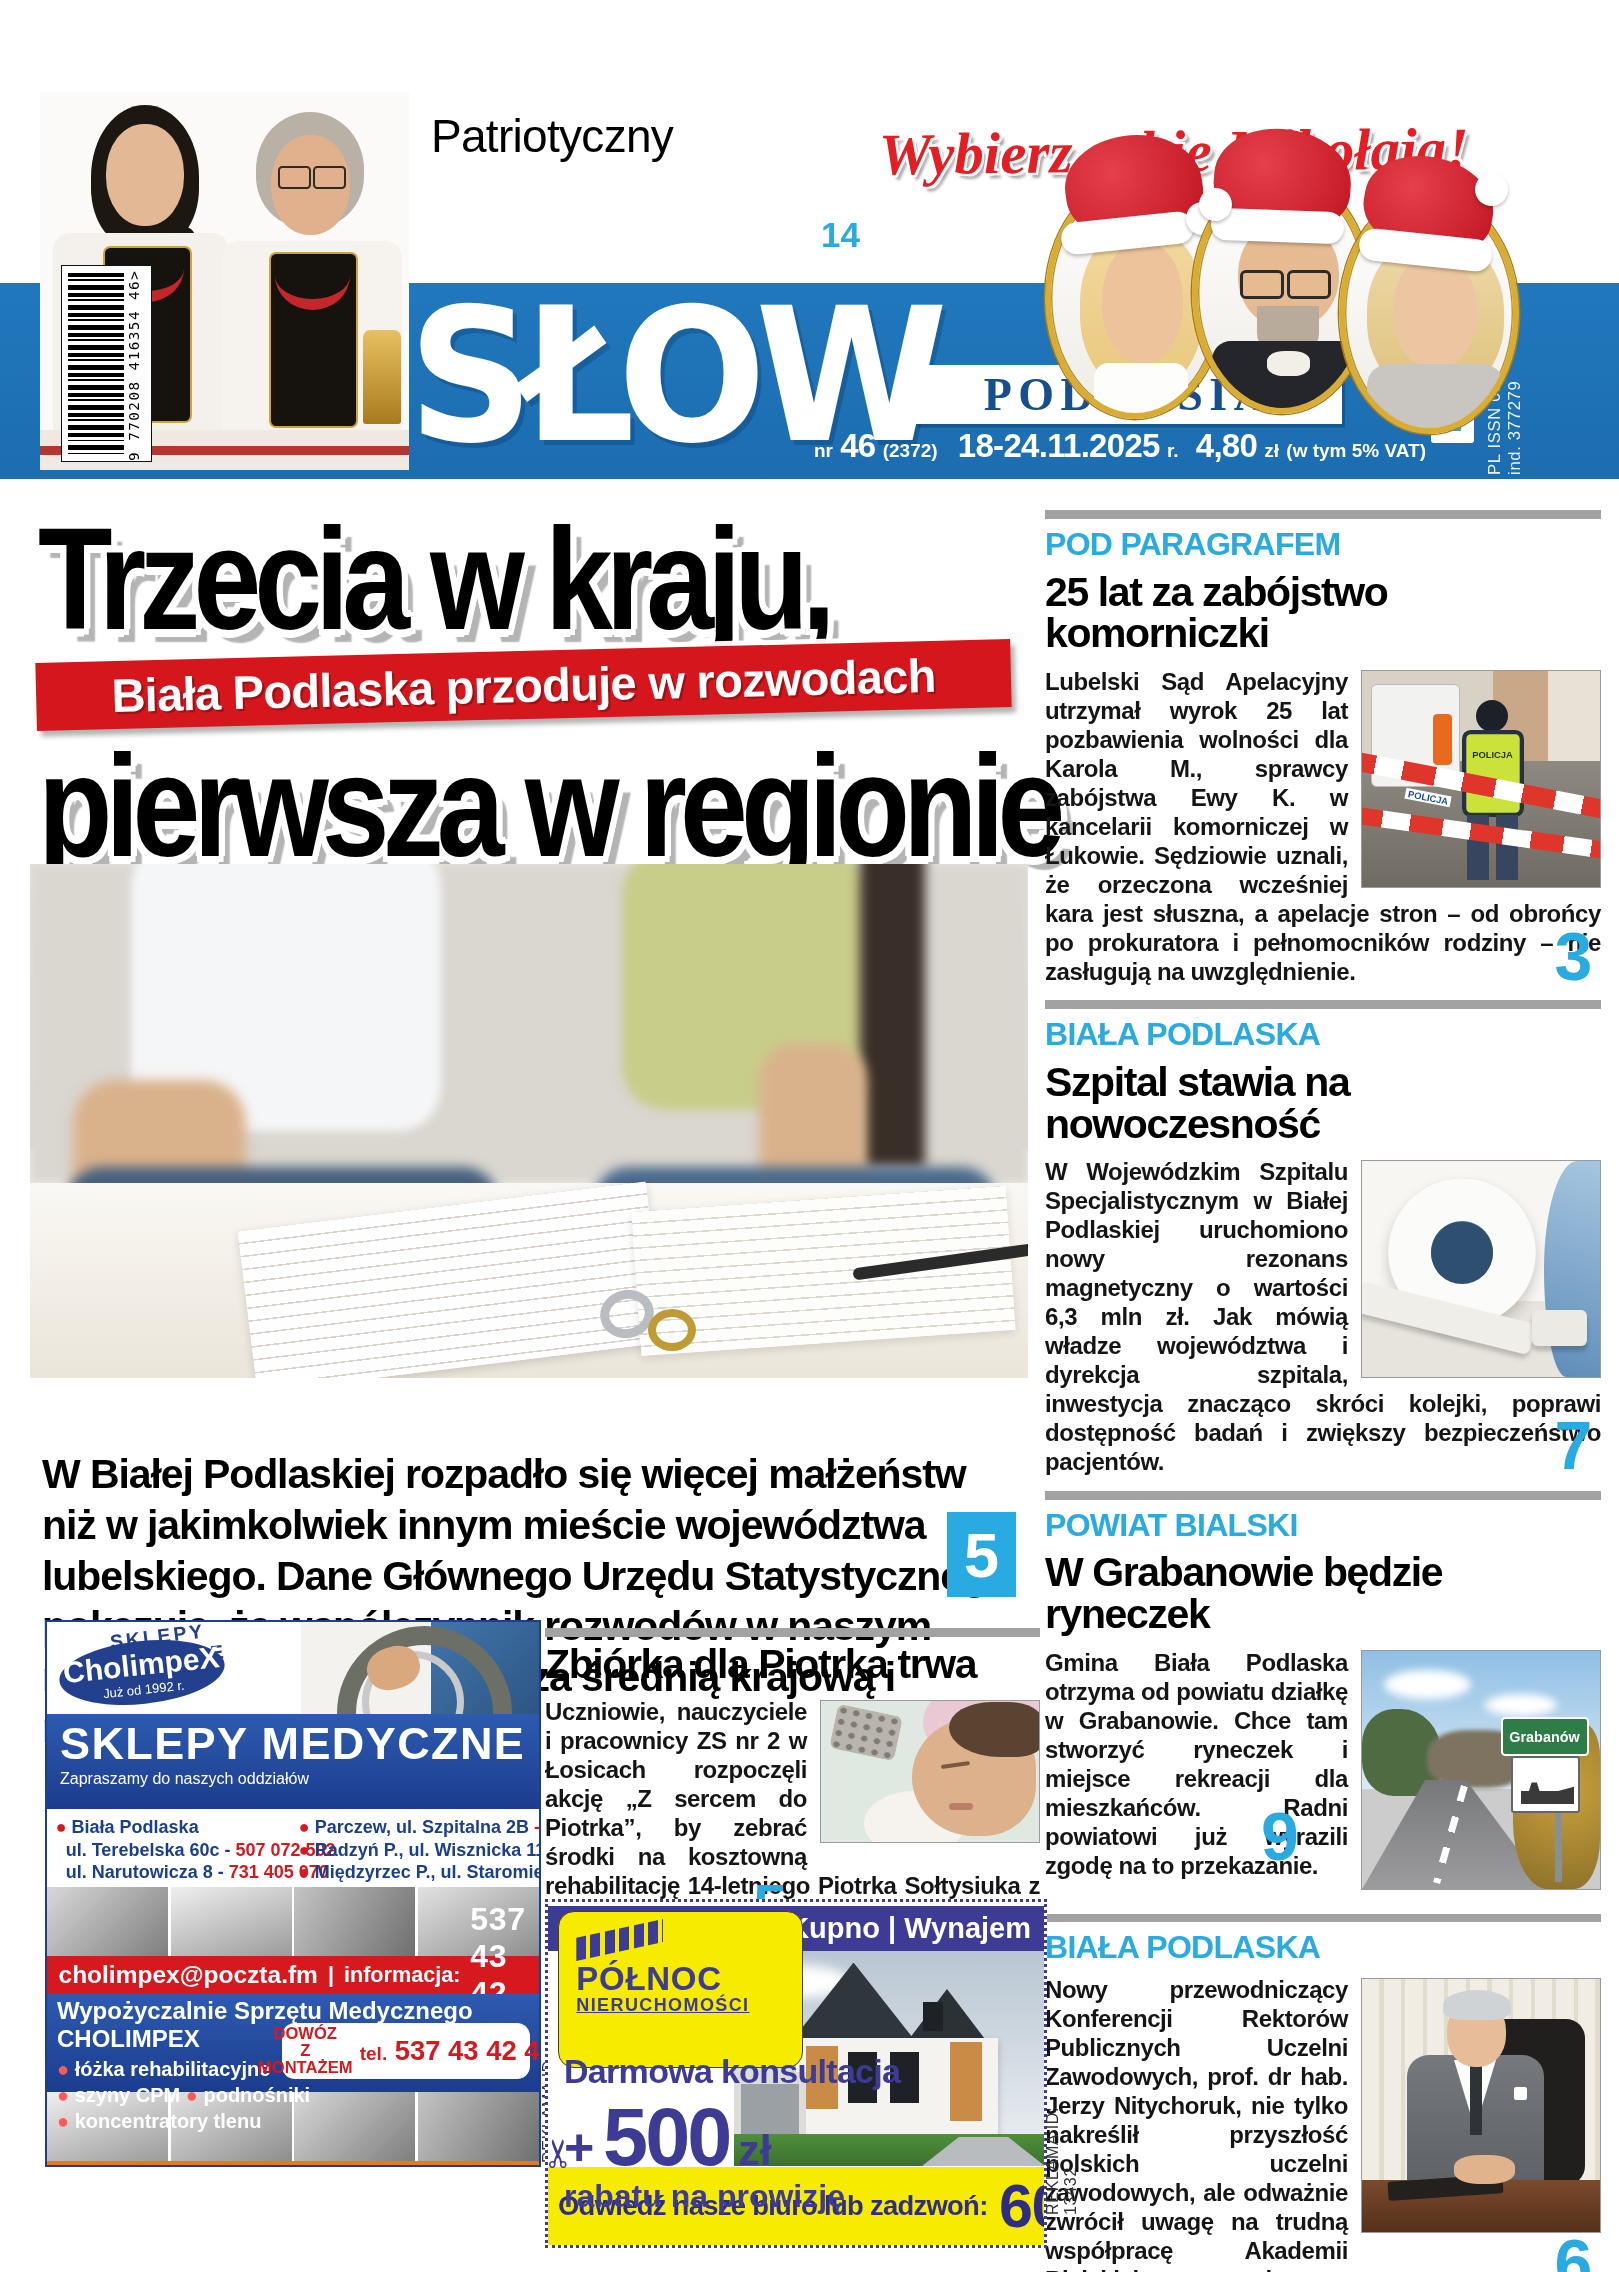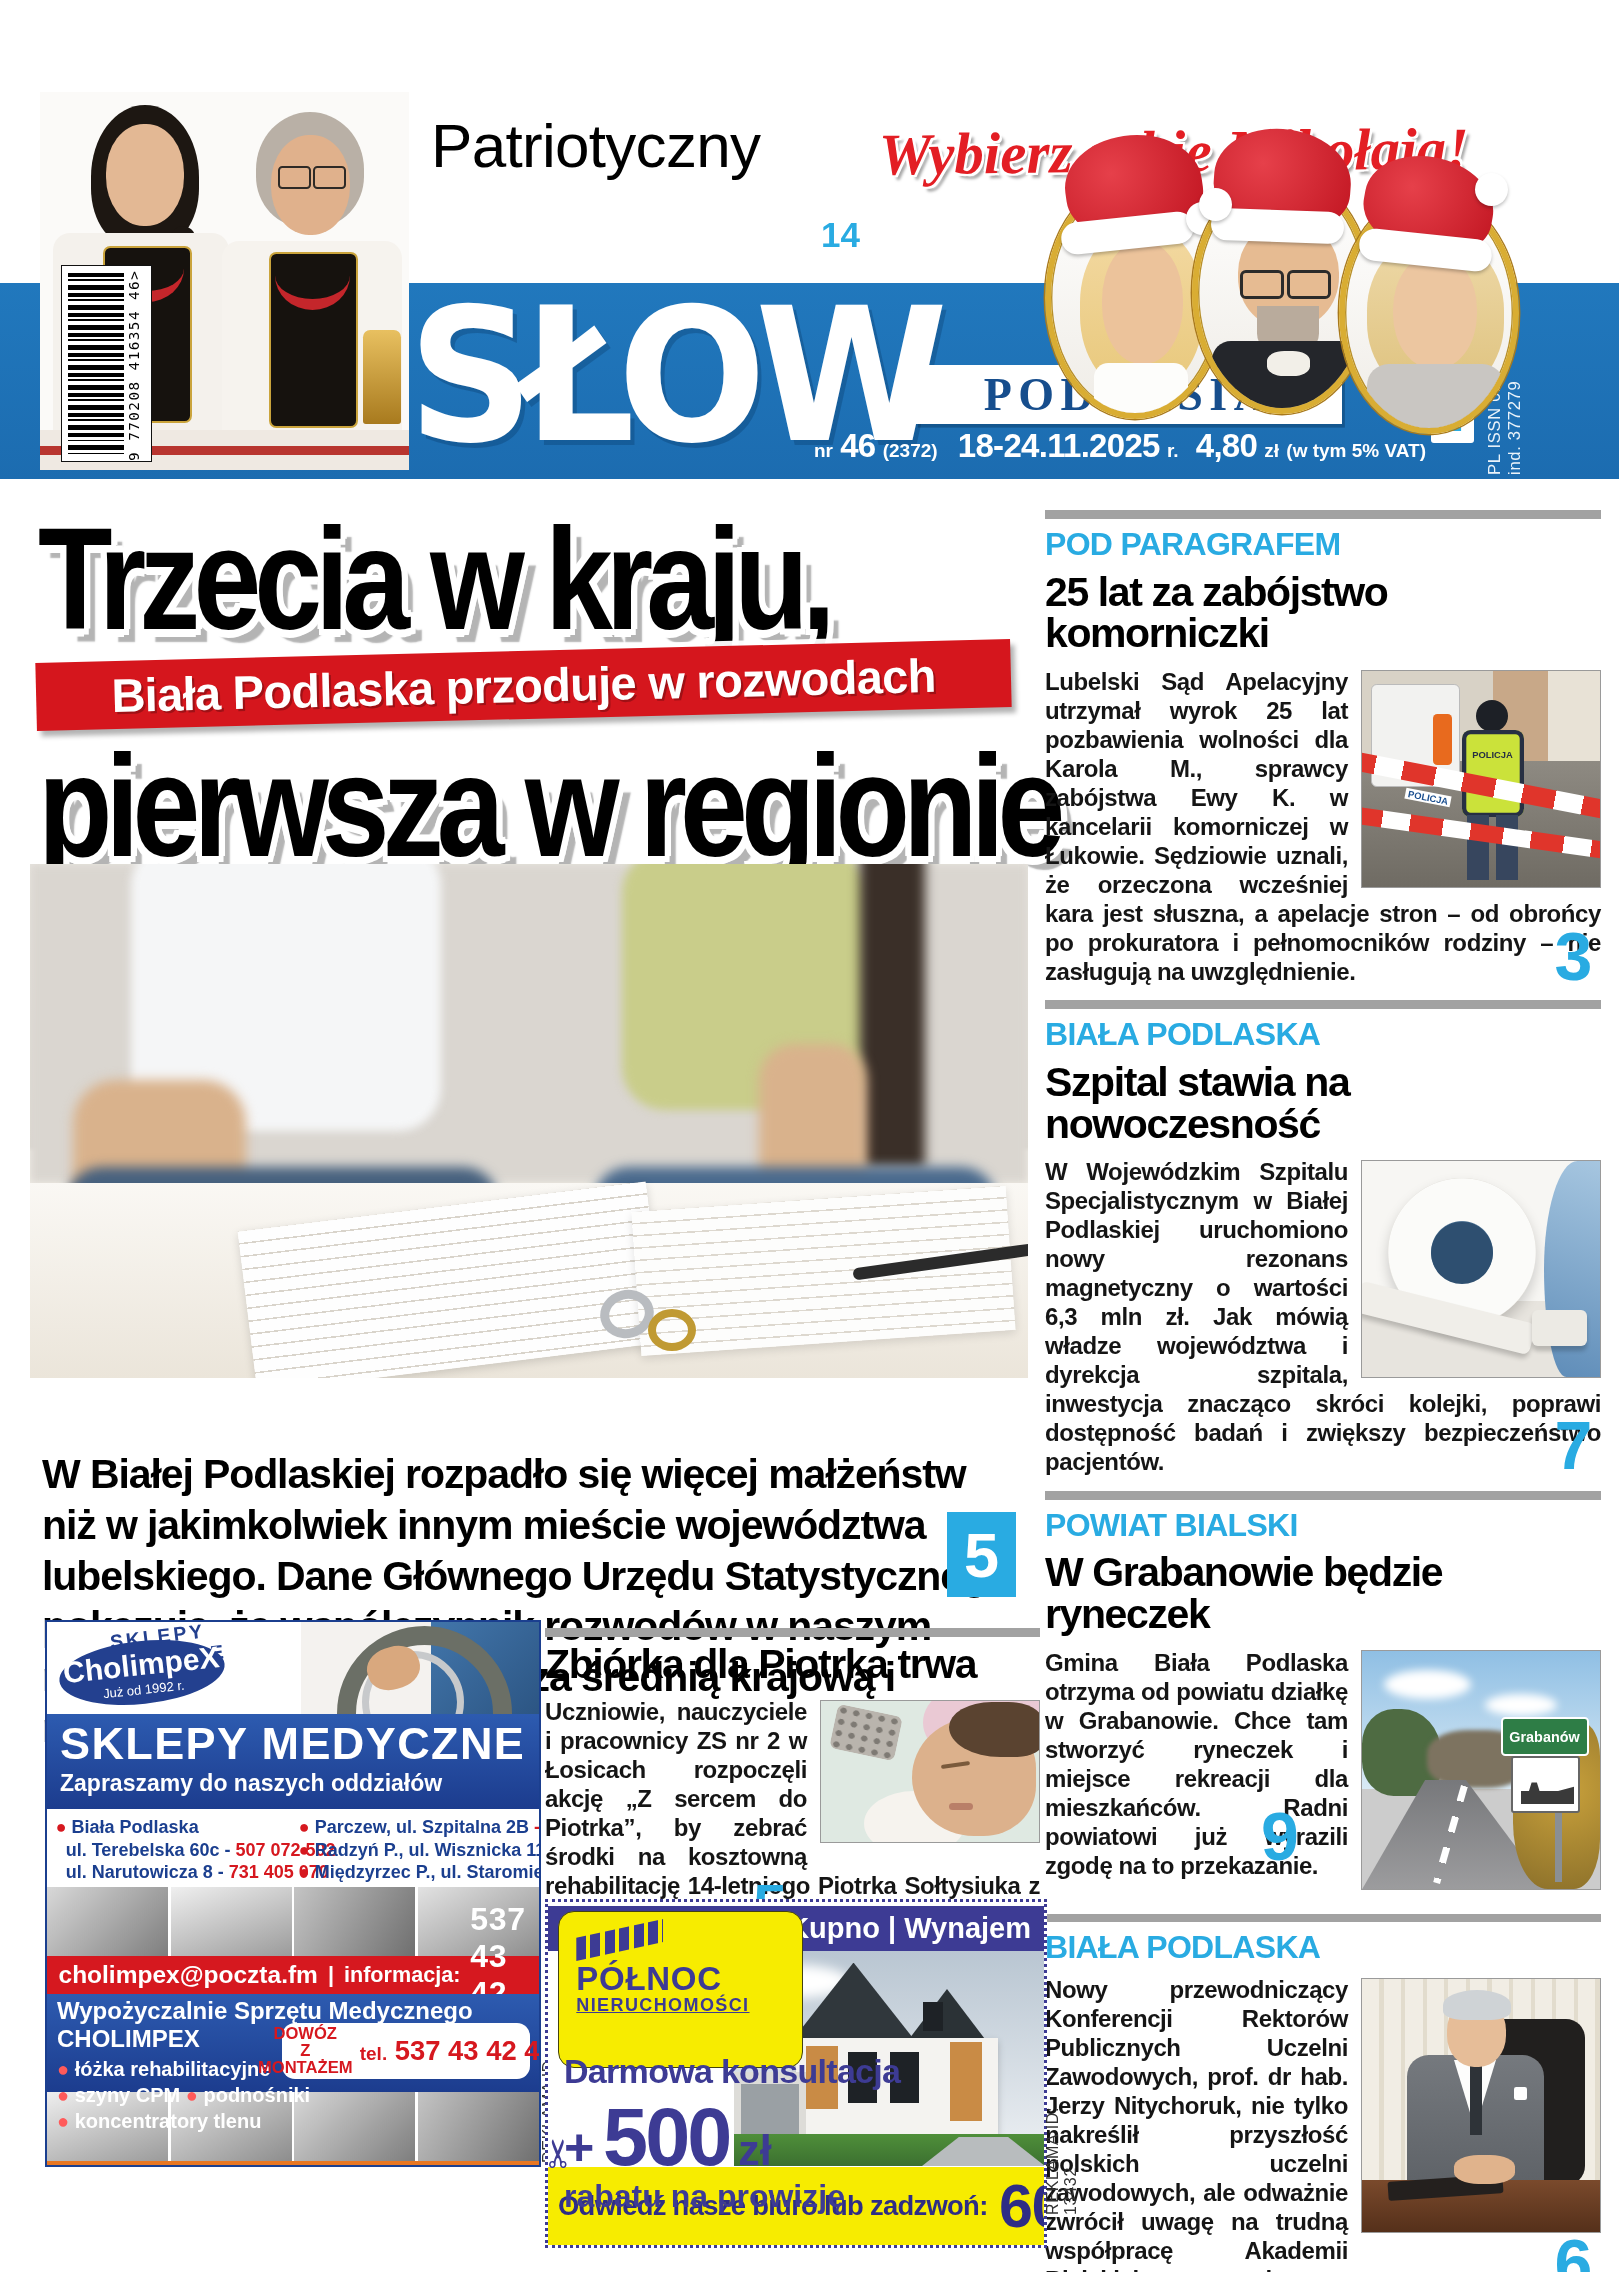--- a/index.html
+++ b/index.html
@@ -17,21 +17,21 @@
   .logo-sub-box span{font-family:"Liberation Serif",serif;font-weight:bold;color:#174e8d;
                 font-size:46px;letter-spacing:6.5px;}
   .issue-line{position:absolute;left:814px;top:427px;color:#fff;display:flex;align-items:baseline;gap:7.2px;white-space:nowrap;}
   .issue-line .sm{font-size:19px;font-weight:bold;}
   .issue-line .big{font-size:33px;font-weight:bold;letter-spacing:-0.7px;}
   .page-badge2{position:absolute;left:1431px;top:395px;width:43px;height:48px;background:#fff;
                border-radius:2.9px;display:flex;align-items:center;justify-content:center;
                color:#29abe2;font-size:36px;font-weight:bold;}
   .issn{position:absolute;left:1485px;top:286px;height:189px;color:#eaf3fa;font-size:16.6px;
         writing-mode:vertical-rl;transform:rotate(180deg);letter-spacing:0.7px;}
-  .festival-title{position:absolute;left:431px;top:108px;width:433px;font-size:62px;line-height:1.22;
+  .festival-title{position:absolute;left:431px;top:108px;width:433px;font-size:46px;line-height:1.22;
                   color:#000;letter-spacing:-0.7px;}
   .festival-page{position:absolute;left:821px;top:215px;color:#29abe2;font-size:35px;font-weight:bold;}
   .promo{position:absolute;left:879px;top:117px;width:649px;font-family:"Liberation Serif",serif;
          font-style:italic;font-weight:bold;font-size:59px;color:#e31e24;transform:rotate(-.6deg);
          text-shadow:-2.2px -2.2px 0 #fff,2.2px -2.2px 0 #fff,-2.2px 2.2px 0 #fff,2.2px 2.2px 0 #fff,4.3px 5px 2.9px rgba(0,0,0,.35);}
   
   .barcode{position:absolute;left:61px;top:265px;width:89px;height:195px;background:#fff;
            border:1.4px solid #111;z-index:7;display:flex;}
   .bars{width:56px;margin:7.2px 2.9px 7.2px 5.8px;
         background:repeating-linear-gradient(180deg,#000 0 3.6px,#fff 3.6px 6.5px,#000 6.5px 8px,#fff 8px 12.3px,#000 12.3px 17.3px,#fff 17.3px 20px);}
@@ -93,21 +93,21 @@
              border-radius:50%;transform:rotate(-6deg);display:flex;flex-direction:column;
              align-items:center;justify-content:center;color:#fff;}
   .chol-oval .nm{font-size:30px;font-weight:bold;}
   .chol-oval .since{font-size:13px;}
   .chol-arc{position:absolute;left:4.3px;top:2.9px;width:216px;text-align:center;transform:rotate(-7deg);
             color:#23408f;font-size:19.5px;font-weight:bold;letter-spacing:2.9px;}
   .chol-wheel{position:absolute;right:0;top:0;width:238px;height:92px;overflow:hidden;background:#f4f2ef;}
   .chol-wheel *{position:absolute;}
   .chol-band{height:91px;background:linear-gradient(180deg,#2d5bb0,#1c3c8e);color:#fff;padding:4.3px 13px 0;}
   .chol-band .t1{font-size:45px;font-weight:bold;letter-spacing:1.4px;}
-  .chol-band .t2{font-size:23px;font-weight:bold;}
+  .chol-band .t2{font-size:16px;font-weight:normal;}
   .chol-addr{display:flex;padding:7.2px 8.7px 4.3px;gap:5.8px;height:66px;}
   .chol-addr .col{width:50%;font-size:18px;font-weight:bold;color:#1b3f8f;line-height:1.25;white-space:nowrap;}
   .chol-addr .ph{color:#d6181f;}
   .dot{color:#d6181f;}
   .strip{display:flex;gap:2.9px;height:69px;}
   .strip>div{flex:1;}
   .chol-red{height:38px;background:#d6181f;color:#fff;display:flex;align-items:center;gap:10px;padding:0 11.5px;}
   .chol-red .em{font-size:24.5px;font-weight:bold;}
   .chol-red .inf{font-size:21.6px;font-weight:bold;}
   .chol-red .ph2{font-size:32px;font-weight:bold;letter-spacing:0.7px;}

